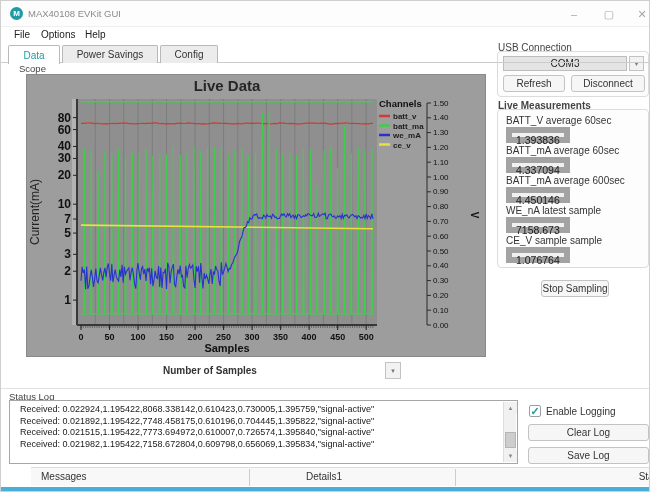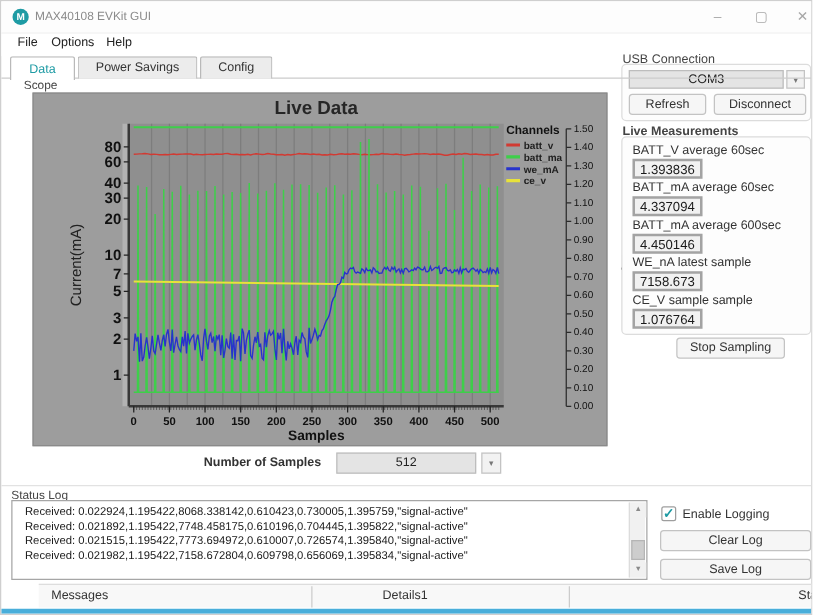--- a/index.html
+++ b/index.html
@@ -8,27 +8,27 @@
   .titlebar{position:absolute;left:0;top:0;width:100%;height:26px;background:#fdfdfd;border-bottom:1px solid #f0f0f0;}
   .app-icon{position:absolute;left:9px;top:6px;width:13px;height:13px;border-radius:50%;background:#1e9ba4;color:#fff;font-size:8px;font-weight:bold;text-align:center;line-height:13px;}
   .app-title{position:absolute;left:27px;top:7px;font-size:9.5px;color:#8a8a8a;}
   .winctl{position:absolute;top:5px;width:22px;height:16px;color:#a8a8a8;font-size:11px;text-align:center;line-height:16px;}
   .menubar{position:absolute;left:0;top:26px;width:100%;height:18px;background:#fff;}
   .menu-item{position:absolute;top:2px;font-size:10px;color:#222;}
   .tab{position:absolute;top:44px;height:18px;background:#ececec;border:1px solid #b9b9b9;border-bottom:none;border-radius:2px 2px 0 0;font-size:10px;color:#333;display:flex;align-items:center;justify-content:center;z-index:3;}
   .tab.active{background:#fff;color:#1e9ba4;height:19px;z-index:4;}
   .tabs-underline{position:absolute;left:0;top:61px;width:100%;height:1px;background:#cccccc;z-index:2;}
   .section-label{position:absolute;font-size:9.5px;color:#444;}
-  .scope-panel{position:absolute;left:25px;top:73px;width:460px;height:283px;background:#9d9d9d;border:1px solid #8a8a8a;padding-left:26px;}
+  .scope-panel{position:absolute;left:25px;top:73px;width:460px;height:283px;background:#9d9d9d;border:1px solid #8a8a8a;}
   .combo{position:absolute;background:#e4e4e4;border:1px solid #bdbdbd;font-size:10px;color:#222;display:flex;align-items:center;justify-content:center;}
   .combo-arrow{position:absolute;background:#f2f2f2;border:1px solid #c3c3c3;font-size:7px;color:#777;display:flex;align-items:center;justify-content:center;}
   .btn{position:absolute;background:#f6f6f6;border:1px solid #c3c3c3;border-radius:3px;font-size:10px;color:#333;display:flex;align-items:center;justify-content:center;}
   .panel{position:absolute;background:#fdfdfd;border:1px solid #dcdcdc;border-radius:4px;}
   .mlabel{position:absolute;font-size:10px;color:#333;}
-  .vbox{position:absolute;background:#f1f1f1;border:2px solid #a3a3a3;font-size:10.5px;color:#1a1a1a;padding:0 4px;line-height:14px;height:16px;}
+  .vbox{position:absolute;background:#f1f1f1;border:6px solid #a3a3a3;font-size:10.5px;color:#1a1a1a;padding:0 4px;line-height:14px;height:16px;}
   .divider-h{position:absolute;left:0;width:100%;height:1px;background:#e2e2e2;}
   .logbox{position:absolute;left:8px;top:399px;width:509px;height:64px;background:#ffffff;border:1px solid #a6a6a6;}
   .logline{font-size:9px;color:#1a1a1a;line-height:11.5px;padding-left:10px;white-space:nowrap;}
   .scrollbar{position:absolute;right:1px;top:1px;width:13px;height:60px;background:#f1f1f1;border-left:1px solid #dcdcdc;}
   .scrollbtn{position:absolute;left:0;width:13px;height:12px;background:#f1f1f1;color:#8a8a8a;font-size:6px;text-align:center;line-height:12px;}
   .scrollthumb{position:absolute;left:1px;width:11px;height:16px;background:#cdcdcd;border:1px solid #b5b5b5;}
   .checkbox{position:absolute;width:12px;height:12px;background:#fff;border:1px solid #9e9e9e;border-radius:2px;font-size:11px;line-height:11px;text-align:center;color:#1e9ba4;font-weight:bold;}
   .statusbar{position:absolute;left:0;top:466px;width:100%;height:19px;background:#f8f8f8;border-top:1px solid #ddd;margin-left:30px;}
   .statuscell{position:absolute;top:3px;font-size:10px;color:#333;}
   .statusdiv{position:absolute;top:1px;width:1px;height:17px;background:#cccccc;}
@@ -307,21 +307,20 @@
         <line x1="352" y1="50.5" x2="363" y2="50.5" stroke="#3ecf4a" stroke-width="2.5"></line>
         <text x="366" y="53.5" font-size="8" font-weight="bold" fill="#202020">batt_ma</text>
         <line x1="352" y1="60" x2="363" y2="60" stroke="#2733cc" stroke-width="2.5"></line>
         <text x="366" y="63" font-size="8" font-weight="bold" fill="#202020">we_mA</text>
         <line x1="352" y1="69.5" x2="363" y2="69.5" stroke="#e8e23a" stroke-width="2.5"></line>
         <text x="366" y="72.5" font-size="8" font-weight="bold" fill="#202020">ce_v</text>
       </svg>
   </div>
 
   <div class="mlabel" style="left:162px;top:364px;font-weight:bold;">Number of Samples</div>
-  <div class="combo" style="left:268px;top:361px;width:112px;height:17px;">512</div>
   <div class="combo-arrow" style="left:384px;top:361px;width:16px;height:17px;">▾</div>
 
   <div class="section-label" style="left:497px;top:41px;font-size:10px;">USB Connection</div>
   <div class="panel" style="left:496px;top:50px;width:152px;height:46px;"></div>
   <div class="combo" style="left:502px;top:55px;width:124px;height:15px;">COM3</div>
   <div class="combo-arrow" style="left:628px;top:55px;width:15px;height:15px;">▾</div>
   <div class="btn" style="left:502px;top:74px;width:62px;height:17px;">Refresh</div>
   <div class="btn" style="left:570px;top:74px;width:74px;height:17px;">Disconnect</div>
 
   <div class="section-label" style="left:497px;top:99px;font-size:10px;font-weight:bold;">Live Measurements</div>
@@ -335,21 +334,21 @@
 
   <div class="mlabel" style="left:505px;top:174px;">BATT_mA average 600sec</div>
   <div class="vbox" style="left:505px;top:186px;">4.450146</div>
 
   <div class="mlabel" style="left:505px;top:204px;">WE_nA latest sample</div>
   <div class="vbox" style="left:505px;top:216px;">7158.673</div>
 
   <div class="mlabel" style="left:505px;top:234px;">CE_V sample sample</div>
   <div class="vbox" style="left:505px;top:246px;">1.076764</div>
 
-  <div class="btn" style="left:540px;top:269px;width:87px;height:17px;">Stop Sampling</div>
+  <div class="btn" style="left:540px;top:279px;width:68px;height:17px;">Stop Sampling</div>
 
   <div class="divider-h" style="top:387px;"></div>
 
   <div class="section-label" style="left:8px;top:390px;">Status Log</div>
   <div class="logbox">
     <div style="padding-top:3px;">
       <div class="logline">Received: 0.022924,1.195422,8068.338142,0.610423,0.730005,1.395759,"signal-active"</div>
       <div class="logline">Received: 0.021892,1.195422,7748.458175,0.610196,0.704445,1.395822,"signal-active"</div>
       <div class="logline">Received: 0.021515,1.195422,7773.694972,0.610007,0.726574,1.395840,"signal-active"</div>
       <div class="logline">Received: 0.021982,1.195422,7158.672804,0.609798,0.656069,1.395834,"signal-active"</div>

